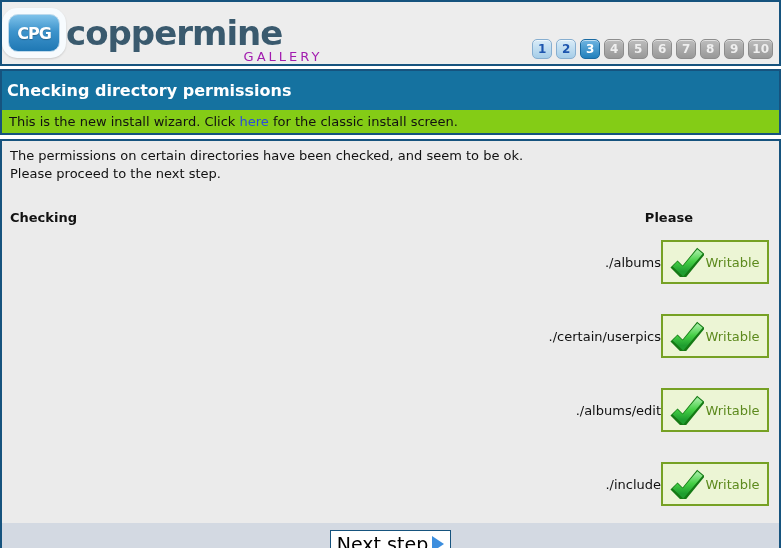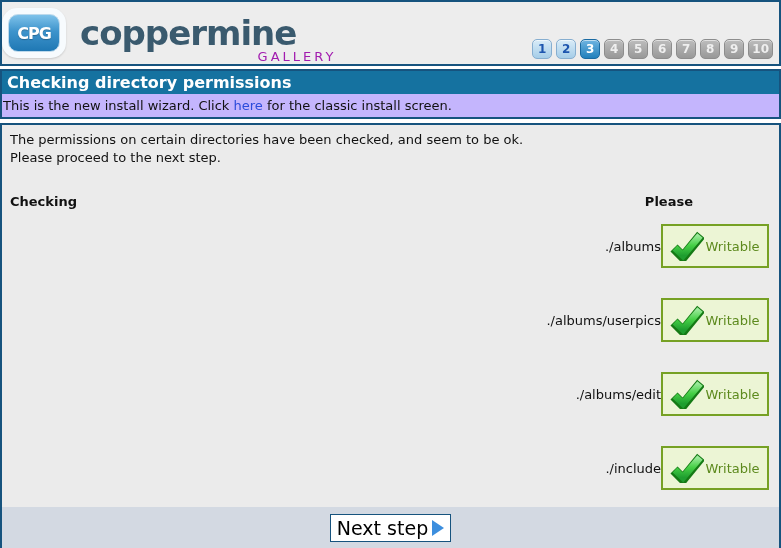--- a/index.html
+++ b/index.html
@@ -8,35 +8,35 @@
 
   
   .header { height:66px; background:#ededed; display:flex; align-items:center; position:relative; }
   .logo-outer { width:64px; height:50px; background:#f7fbfe; border-radius:15px;
                 display:flex; align-items:center; justify-content:center; box-shadow:0 1px 2px rgba(0,0,0,.15); }
   .logo-inner { width:52px; height:38px; border-radius:10px;
                 background:linear-gradient(180deg,#7ec2ea 0%,#3e94cc 45%,#1f78b4 100%);
                 border:1px solid #bcd9ec; color:#fff; font-weight:bold; font-size:16px;
                 display:flex; align-items:center; justify-content:center; letter-spacing:-1px;
                 text-shadow:0 1px 1px rgba(0,0,0,.25); }
-  .brand-wrap { margin-left:14px; position:relative; }
+  .brand-wrap { position:relative; }
   .brand { font-size:34px; font-weight:bold; color:#3a5a6e; letter-spacing:-1px; line-height:1; }
   .brand-sub { position:absolute; right:-40px; bottom:-14px; font-size:13px; color:#a21caf; letter-spacing:3px; }
   .steps { position:absolute; right:6px; bottom:5px; display:flex; gap:4px; }
   .step { min-width:20px; height:20px; padding:0 3px; border-radius:5px; font-size:12px; font-weight:bold;
           display:flex; align-items:center; justify-content:center; cursor:pointer;
           box-shadow:inset 0 1px 0 rgba(255,255,255,.55); }
   .step-done    { background:linear-gradient(180deg,#d9ecf8 0%,#a5cde8 100%); border:1px solid #86aed0; color:#1d55ae; }
   .step-current { background:linear-gradient(180deg,#6fb4e1 0%,#2180bc 100%); border:1px solid #1a6aa2; color:#fff; }
   .step-pending { background:linear-gradient(180deg,#bdbdbd 0%,#989898 100%); border:1px solid #8d8d8d; color:#efefef; }
 
   
   .section2 { margin-top:3px; }
-  .title-bar { background:#1572a0; color:#fff; font-weight:bold; font-size:16px; padding:2px 5px; }
-  .info-strip { background:#c4b5fd; font-size:13px; color:#111; padding:4px 1px; }
+  .title-bar { background:#1572a0; color:#fff; font-weight:bold; font-size:16px; padding:10px 5px; }
+  .info-strip { background:#84cc16; font-size:13px; color:#111; padding:4px 7px; }
   .info-strip a { color:#2b4bdb; text-decoration:none; cursor:pointer; }
 
   
   .main { margin-top:4px; height:427px; background:#ebebeb; display:flex; flex-direction:column; }
   .content { flex:1; padding:6px 8px 0 8px; font-size:13px; color:#111; }
   .msg { line-height:1.35; }
   .dir-table { margin-top:28px; }
   .dir-head { display:flex; justify-content:space-between; font-weight:bold; font-size:13px; padding-right:78px; }
   .dir-row { display:flex; justify-content:flex-end; align-items:center; height:74px; }
   .dir-name { font-size:13px; }
@@ -106,21 +106,21 @@
             </linearGradient>
               </defs>
             <path d="M4 17 L13 26 L31 4" fill="none" stroke="#157a15" stroke-width="10"></path>
             <path d="M5 17 L13 24.5 L30 4.5" fill="none" stroke="url(#ck0)" stroke-width="7"></path>
           </svg>
           <span class="badge-label">Writable</span>
         </div>
       </div>
 
       <div class="dir-row">
-        <span class="dir-name">./albums/userpics</span>
+        <span class="dir-name">./certain/userpics</span>
         <div class="badge">
           <svg width="34" height="30" viewBox="0 0 34 30">
             <defs>
                 <linearGradient id="ck1" x1="0" y1="0" x2="0" y2="1">
               <stop offset="0" stop-color="#9bea9b"></stop>
                   <stop offset="0.5" stop-color="#45cf45"></stop>
                   <stop offset="1" stop-color="#1f9e2f"></stop>
             </linearGradient>
               </defs>
             <path d="M4 17 L13 26 L31 4" fill="none" stroke="#157a15" stroke-width="10"></path>

